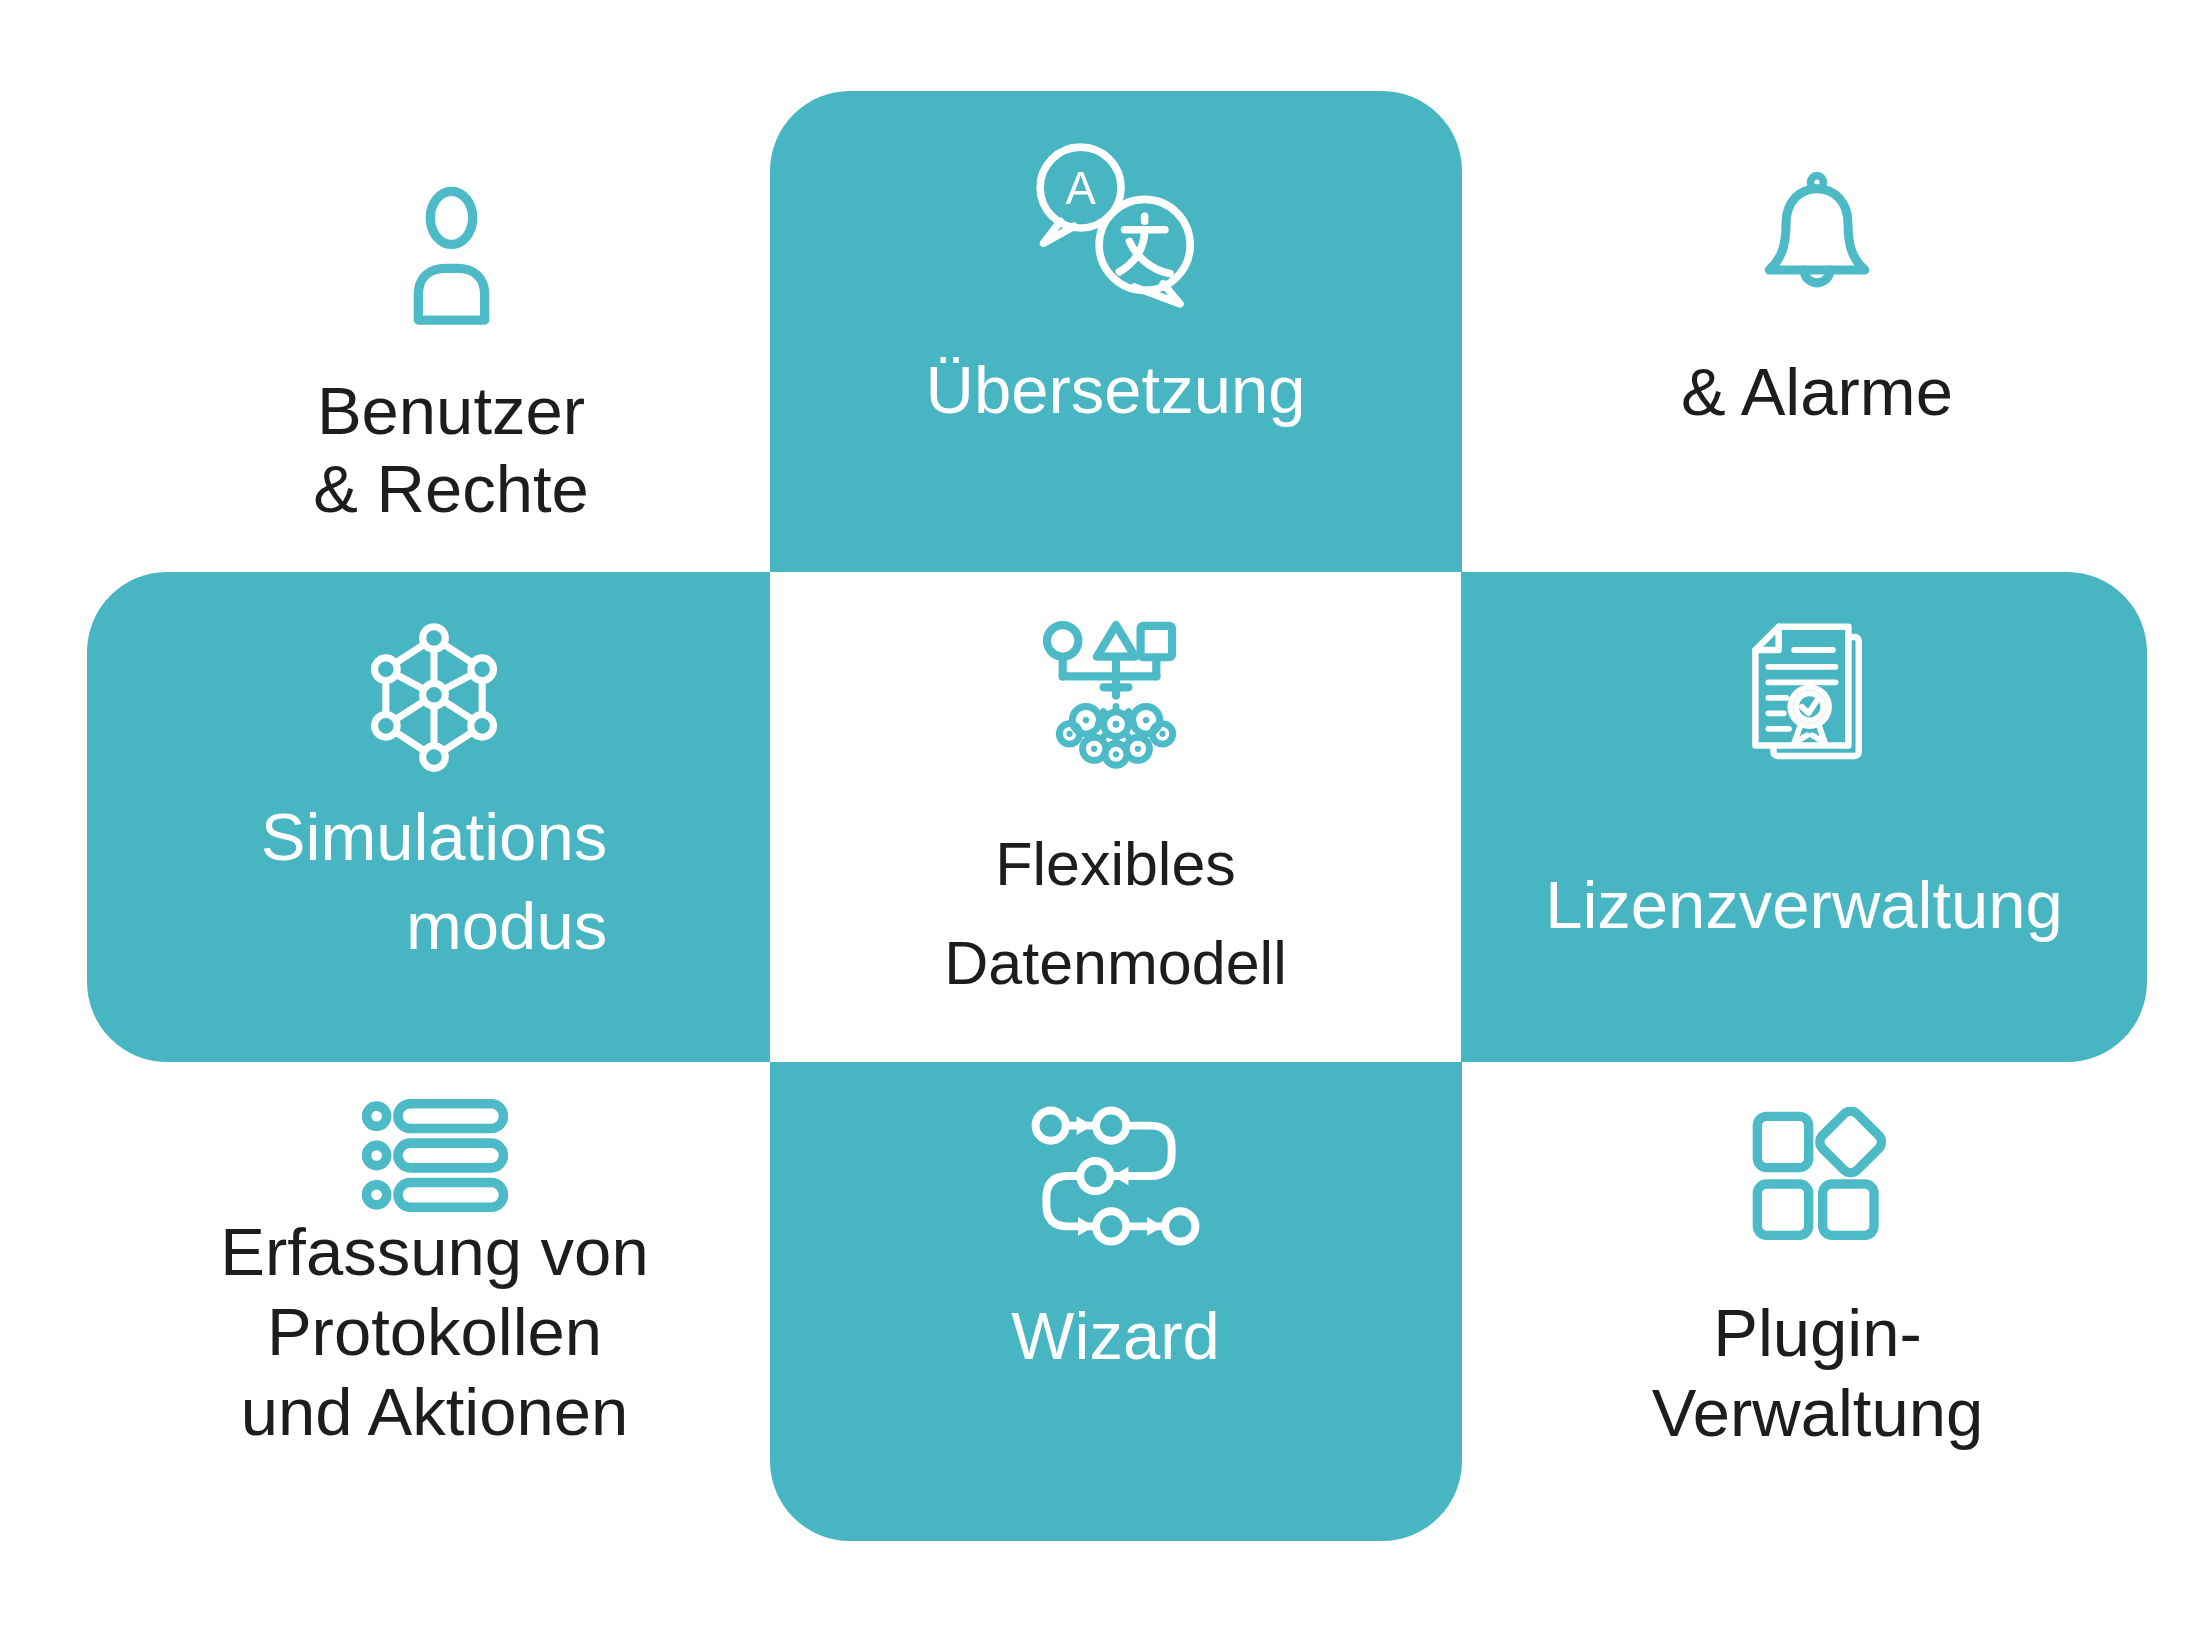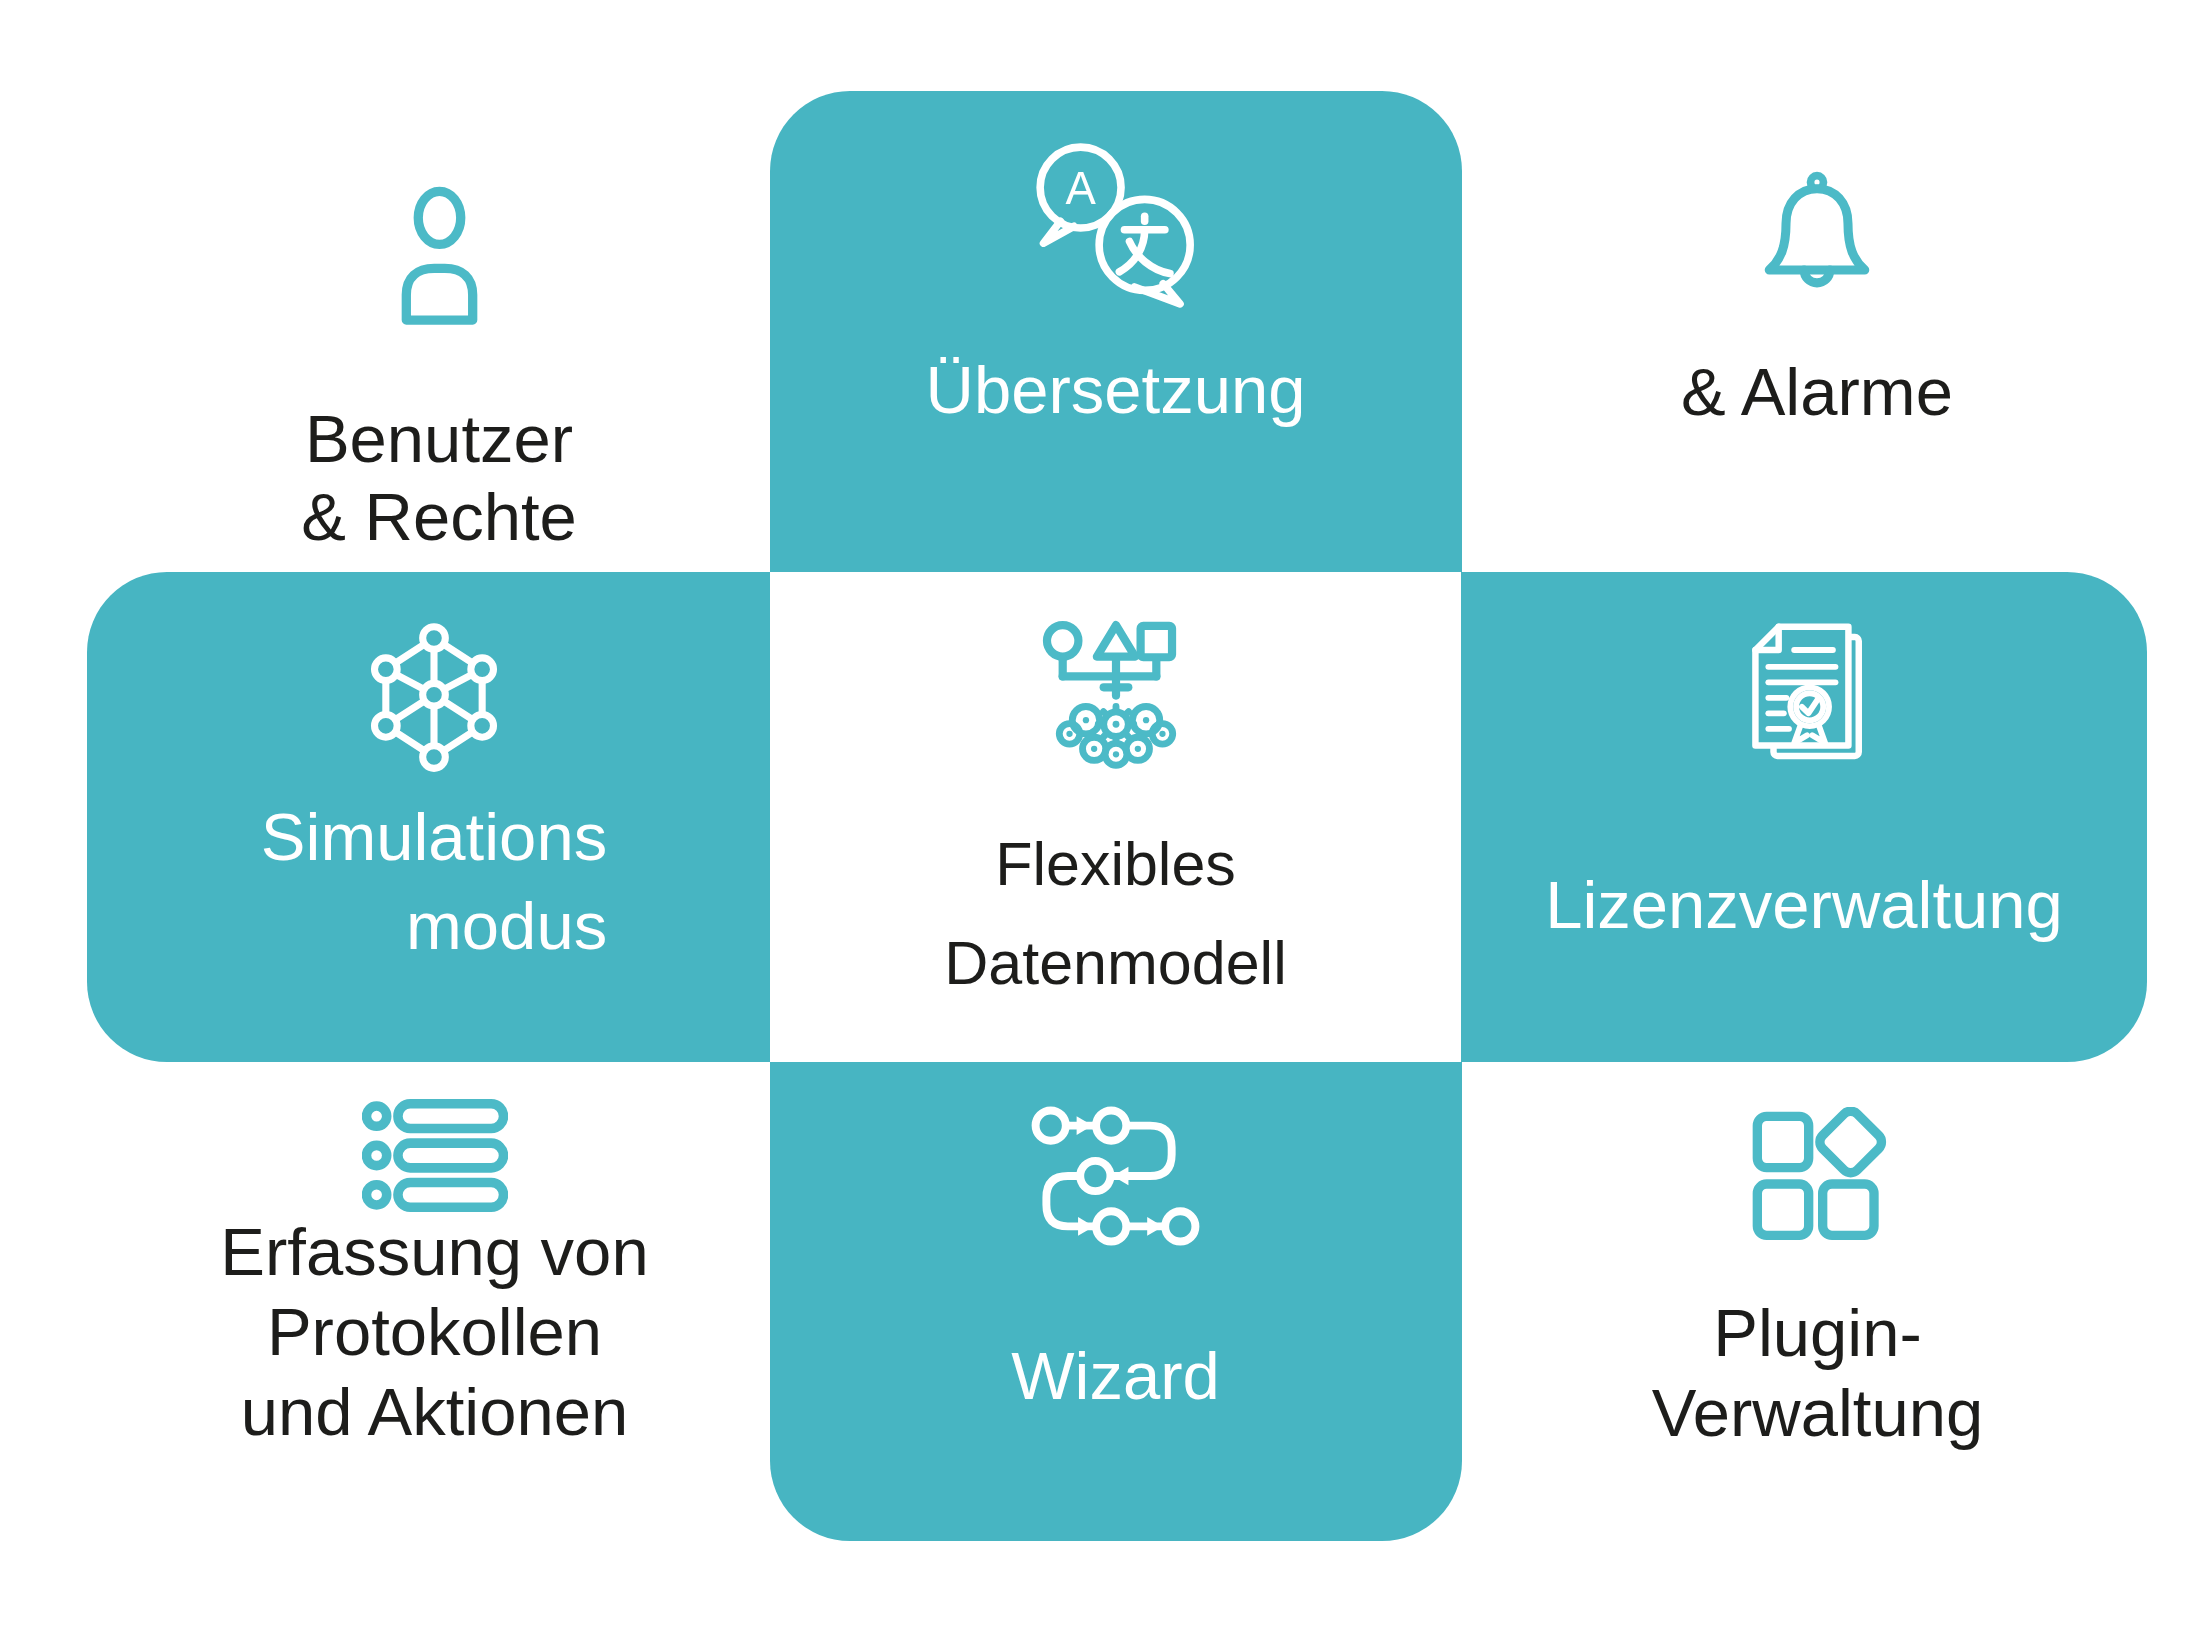--- a/index.html
+++ b/index.html
@@ -25,38 +25,38 @@
 
   .cell{
     position:absolute;
     display:flex;flex-direction:column;align-items:center;
     text-align:center;
   }
   .label{font-size:67px;line-height:78px;font-weight:400;white-space:nowrap;}
   .label.dark {color:var(--text-dark);}
   .label.light{color:var(--text-light);text-align:right;}
 
-  #cell-benutzer          {left:164px; top:182px; width:550px;gap:28px;}
+  #cell-benutzer          {left:176px; top:182px; width:550px;}
   #cell-uebersetzung      {left:805px; top:137px; width:621px;}
   #cell-benachrichtigungen{left:1498px;top:168px; width:638px;}
   #cell-simulationsmodus  {left:115px; top:621px; width:638px;}
   #cell-datenmodell       {left:805px; top:619px; width:621px;}
   #cell-lizenzverwaltung  {left:1485px;top:619px; width:638px;}
   #cell-erfassung         {left:142px; top:1099px;width:585px;}
   #cell-wizard            {left:805px; top:1104px;width:621px;}
   #cell-plugin            {left:1525px;top:1107px;width:585px;}
 
   #cell-benutzer .label{margin-top:44px;}
   #cell-uebersetzung .label{margin-top:37px;}
   #cell-benachrichtigungen .label{margin-top:43px;}
   #cell-simulationsmodus .label{margin-top:17.7px;line-height:89px;}
   #cell-datenmodell .label{margin-top:32px;font-size:61px;line-height:99px;}
   #cell-lizenzverwaltung .label{margin-top:92px;}
   #cell-erfassung .label{line-height:80px;}
-  #cell-wizard .label{margin-top:89px;}
+  #cell-wizard .label{margin-top:49px;}
   #cell-plugin .label{margin-top:46px;line-height:80px;}
 
   
   svg{display:block;}
   .st{fill:none;stroke:var(--icon-teal);stroke-linecap:round;stroke-linejoin:round;}
   .sw{fill:none;stroke:var(--text-light);stroke-linecap:round;stroke-linejoin:round;}
   .fw{fill:var(--text-light);stroke:none;}
   .ft{fill:var(--icon-teal);stroke:none;}
   .node{fill:var(--teal);stroke:var(--text-light);}
   .mask-teal{fill:var(--teal);stroke:var(--text-light);stroke-linejoin:round;}

